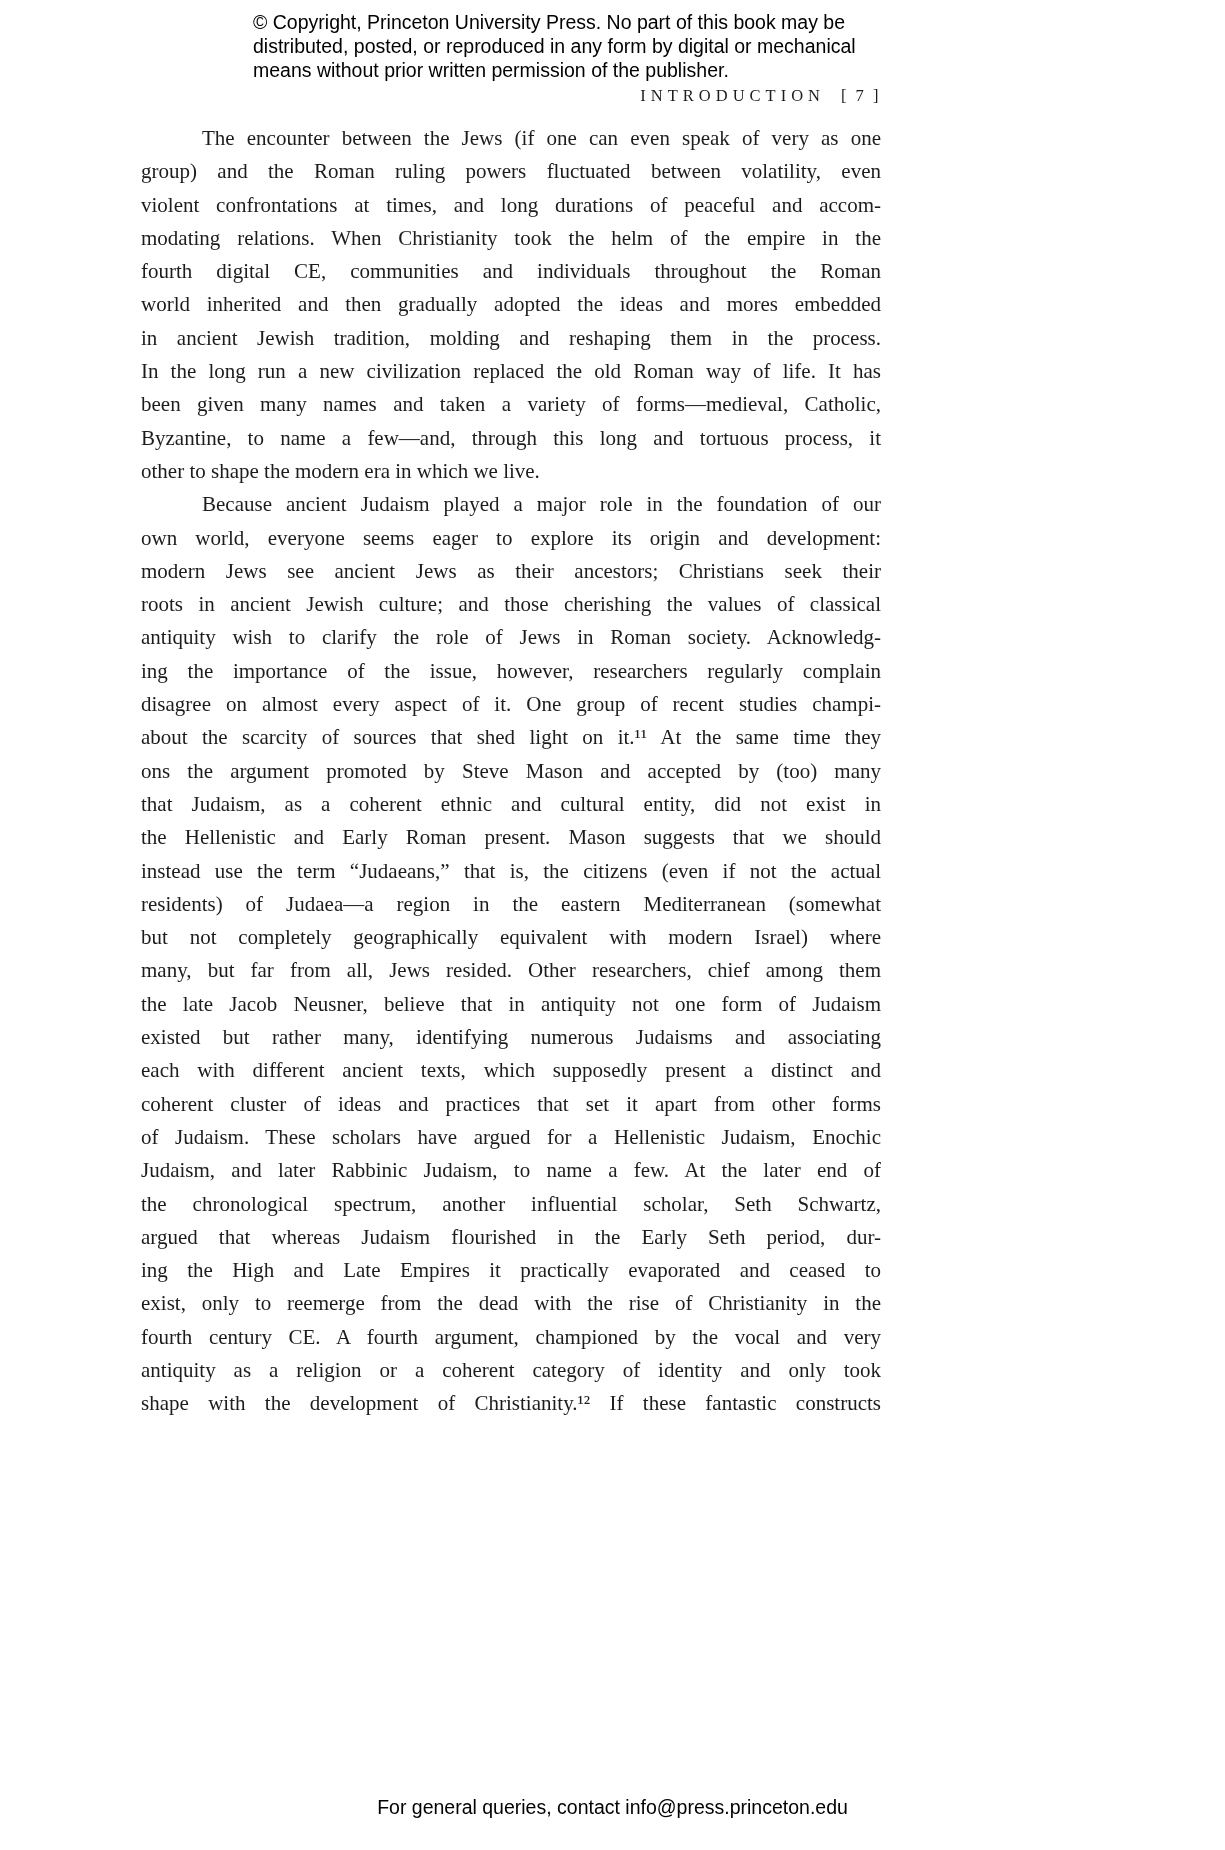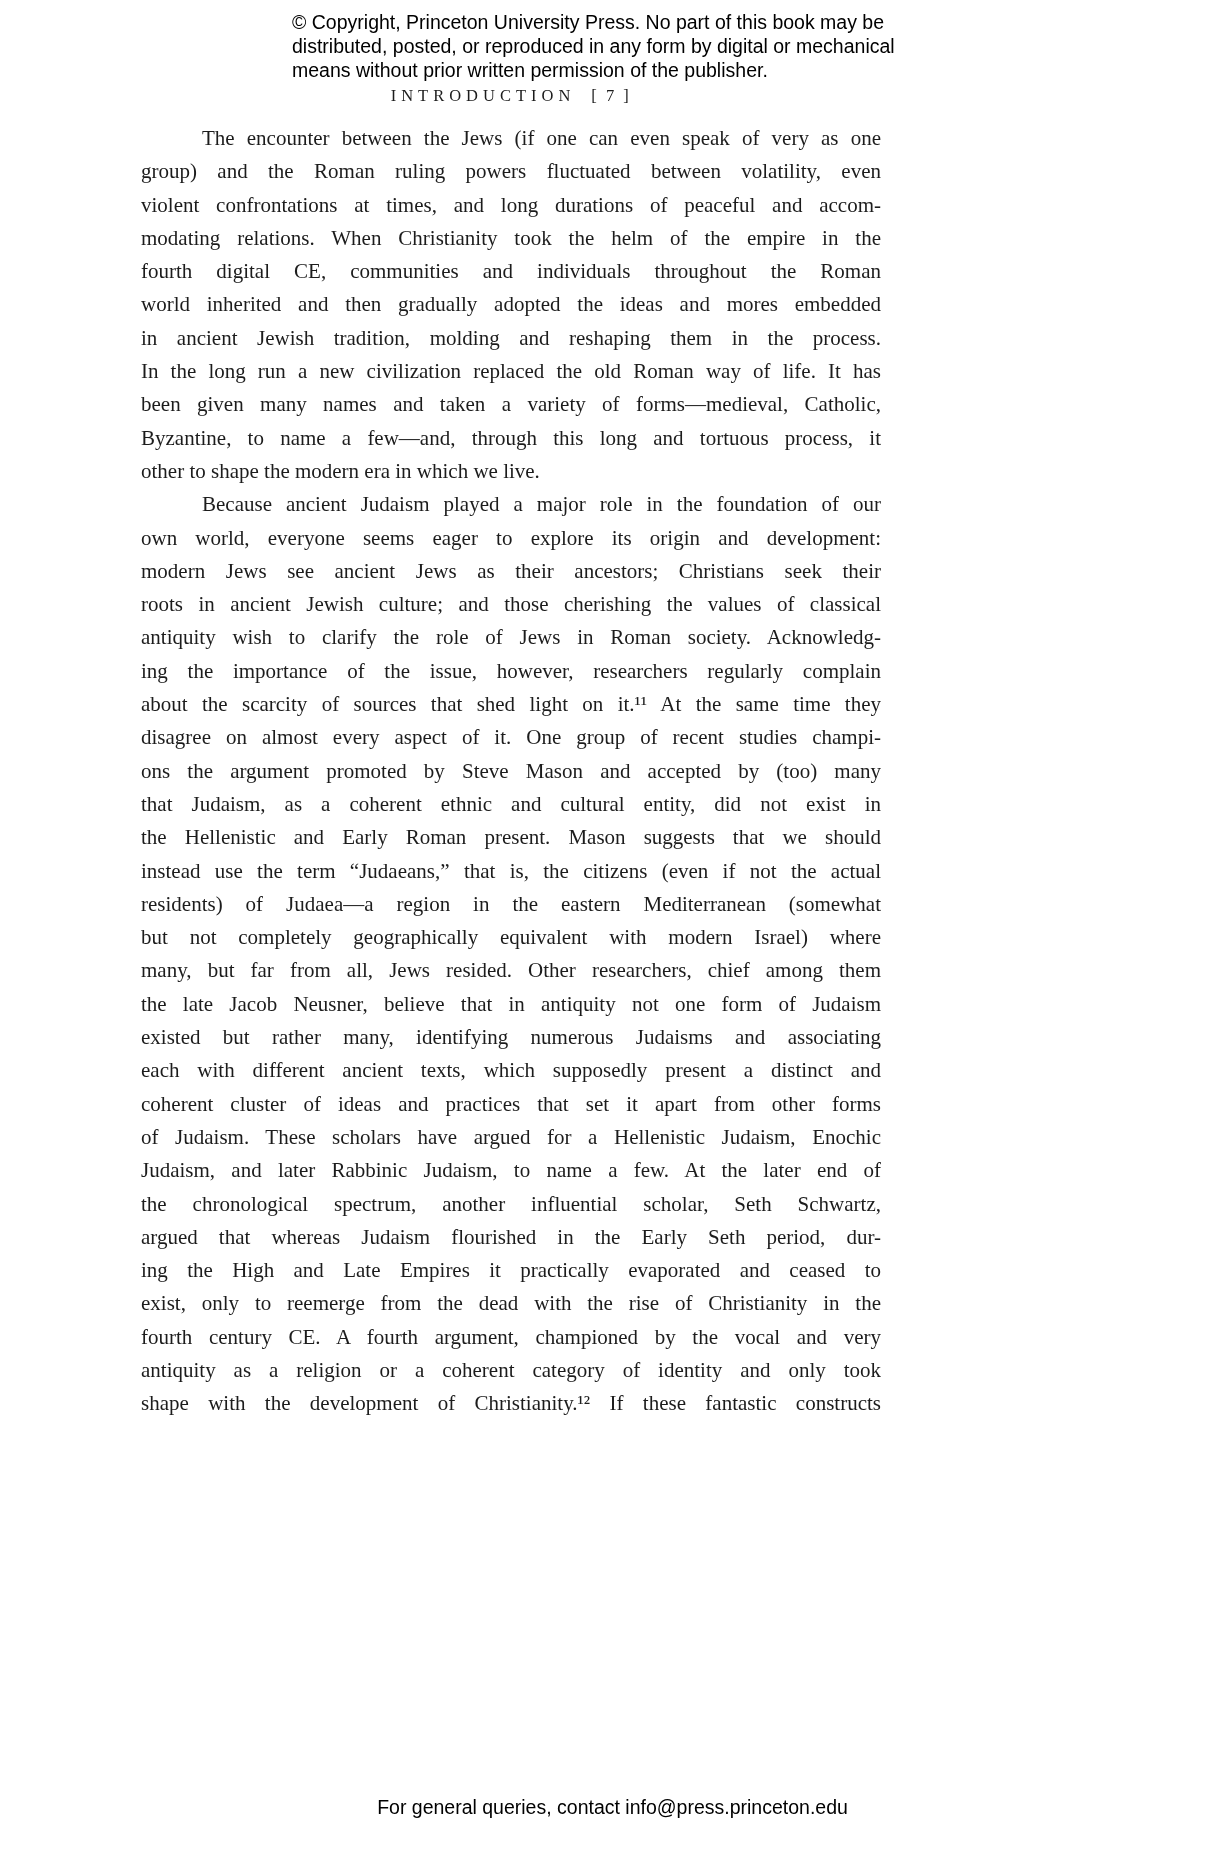--- a/index.html
+++ b/index.html
@@ -13,28 +13,27 @@
   }
   .copyright {
     position: absolute;
     left: 253px;
     top: 10px;
     font-family: "Liberation Sans", sans-serif;
     font-size: 19.5px;
     line-height: 24px;
     color: #000000;
     white-space: pre-line;
-    margin-left: 39px;
   }
   .running-head {
     position: absolute;
     left: 141px;
     top: 86px;
     width: 740px;
-    text-align: center;
+    text-align: right;
     font-family: "Liberation Serif", serif;
     font-size: 16.5px;
     color: #1c1c1c;
     letter-spacing: 5px;
     white-space: nowrap;
   }
   .running-head .pagenum {
     margin-left: 16px;
     letter-spacing: 2.5px;
   }
@@ -93,22 +92,22 @@
       <div class="line">In the long run a new civilization replaced the old Roman way of life. It has</div>
       <div class="line">been given many names and taken a variety of forms—medieval, Catholic,</div>
       <div class="line">Byzantine, to name a few—and, through this long and tortuous process, it</div>
       <div class="line no-justify-last">other to shape the modern era in which we live.</div>
       <div class="line indent">Because ancient Judaism played a major role in the foundation of our</div>
       <div class="line">own world, everyone seems eager to explore its origin and development:</div>
       <div class="line">modern Jews see ancient Jews as their ancestors; Christians seek their</div>
       <div class="line">roots in ancient Jewish culture; and those cherishing the values of classical</div>
       <div class="line">antiquity wish to clarify the role of Jews in Roman society. Acknowledg-</div>
       <div class="line">ing the importance of the issue, however, researchers regularly complain</div>
+      <div class="line">disagree on almost every aspect of it. One group of recent studies champi-</div>
       <div class="line">about the scarcity of sources that shed light on it.¹¹ At the same time they</div>
-      <div class="line">disagree on almost every aspect of it. One group of recent studies champi-</div>
       <div class="line">ons the argument promoted by Steve Mason and accepted by (too) many</div>
       <div class="line">that Judaism, as a coherent ethnic and cultural entity, did not exist in</div>
       <div class="line">the Hellenistic and Early Roman present. Mason suggests that we should</div>
       <div class="line">instead use the term “Judaeans,” that is, the citizens (even if not the actual</div>
       <div class="line">residents) of Judaea—a region in the eastern Mediterranean (somewhat</div>
       <div class="line">but not completely geographically equivalent with modern Israel) where</div>
       <div class="line">many, but far from all, Jews resided. Other researchers, chief among them</div>
       <div class="line">the late Jacob Neusner, believe that in antiquity not one form of Judaism</div>
       <div class="line">existed but rather many, identifying numerous Judaisms and associating</div>
       <div class="line">each with different ancient texts, which supposedly present a distinct and</div>

